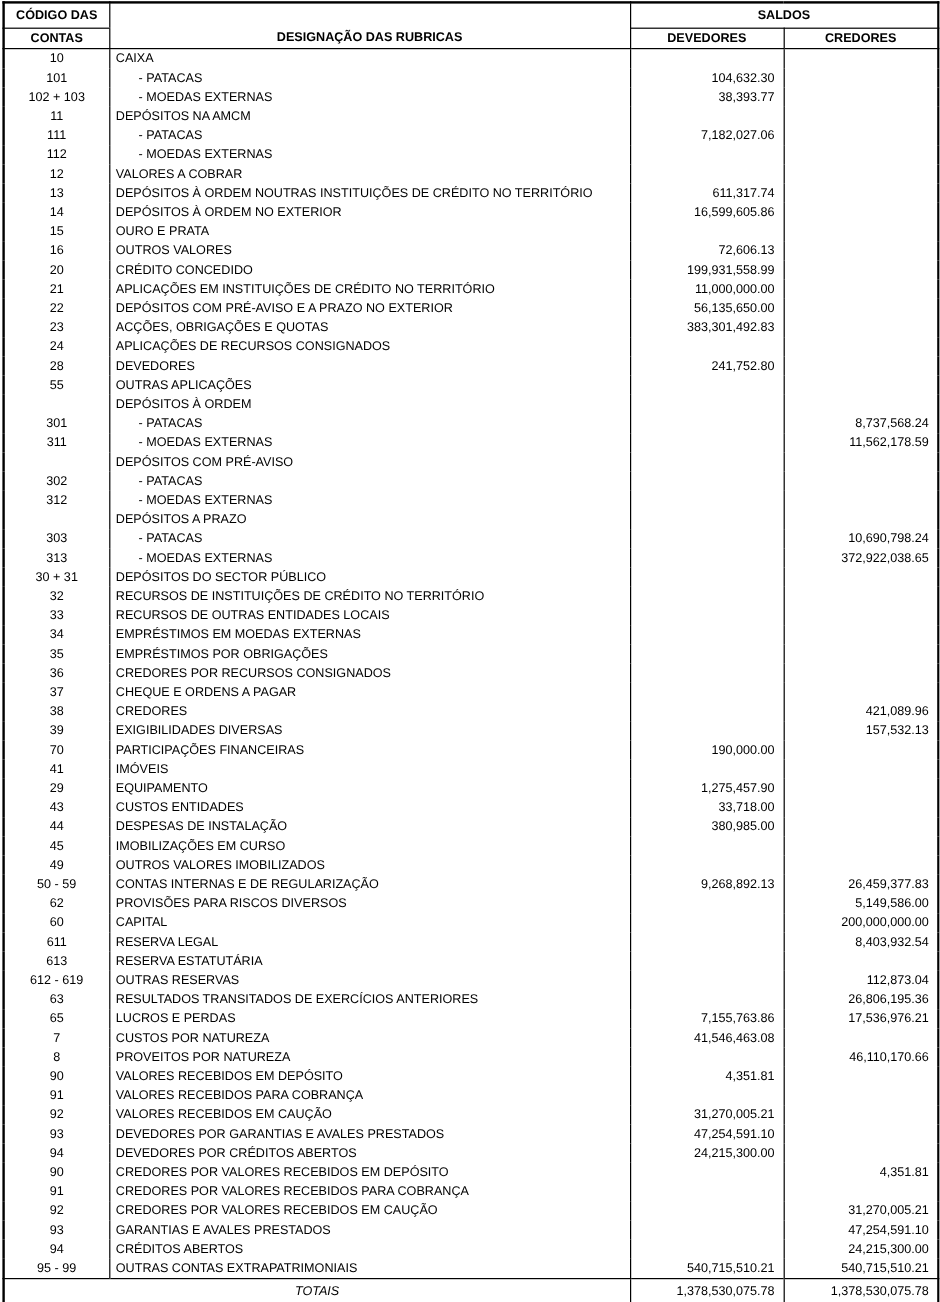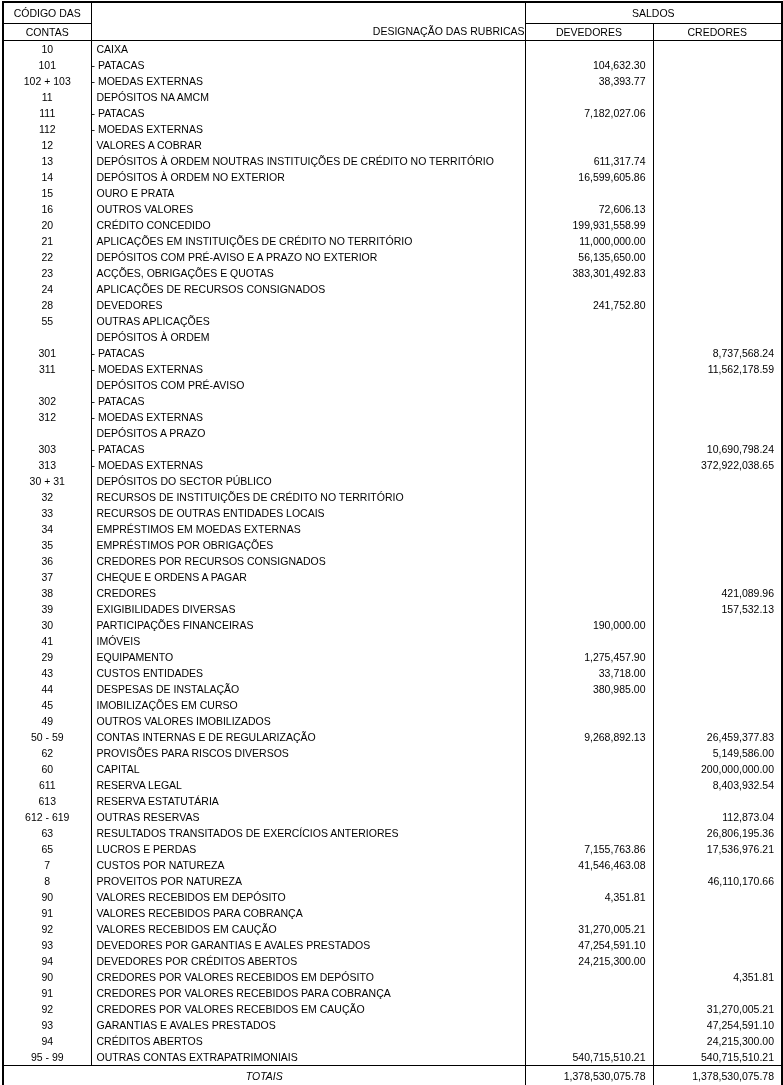--- a/index.html
+++ b/index.html
@@ -21,32 +21,32 @@
   }
   th, td {
     font-size: 10.5px;
     line-height: 12px;
     font-weight: normal;
     white-space: nowrap;
     overflow: hidden;
     padding: 0;
     vertical-align: middle;
   }
-  thead th { text-align: center; }
+  thead th { text-align: center; font-weight: bold; }
   tr.h1 th { height: 20px; }
   tr.h2 th { height: 16px; }
   .code-head { border-bottom: 1px solid #000; }
   .saldos-head { border-bottom: 1px solid #000; }
   .vline { border-left: 1px solid #000; }
   tr.h2 th, th.desig-head { border-bottom: 1px solid #000; margin-top: 28px; }
-  th.desig-head { vertical-align: bottom; padding-bottom: 3px; text-align: right; }
+  th.desig-head { vertical-align: bottom; padding-bottom: 3px; }
   tbody td { height: 16px; }
   td.code { text-align: center; }
   td.label { padding-left: 5px; }
-  td.label.ind { padding-left: 0; }
+  td.label.ind { padding-left: 24px; }
   td.num { text-align: right; padding-right: 7px; }
   tr.totals td {
     height: 19px;
     border-top: 1px solid #000;
   }
   .totals-label { text-align: center; font-style: italic; }
 </style>
 </head>
 <body>
 
@@ -280,21 +280,21 @@
         <td class="num vline"></td>
         <td class="num vline">421,089.96</td>
       </tr>
       <tr>
         <td class="code">39</td>
         <td class="label vline">EXIGIBILIDADES DIVERSAS</td>
         <td class="num vline"></td>
         <td class="num vline">157,532.13</td>
       </tr>
       <tr>
-        <td class="code">30</td>
+        <td class="code">70</td>
         <td class="label vline">PARTICIPAÇÕES FINANCEIRAS</td>
         <td class="num vline">190,000.00</td>
         <td class="num vline"></td>
       </tr>
       <tr>
         <td class="code">41</td>
         <td class="label vline">IMÓVEIS</td>
         <td class="num vline"></td>
         <td class="num vline"></td>
       </tr>

